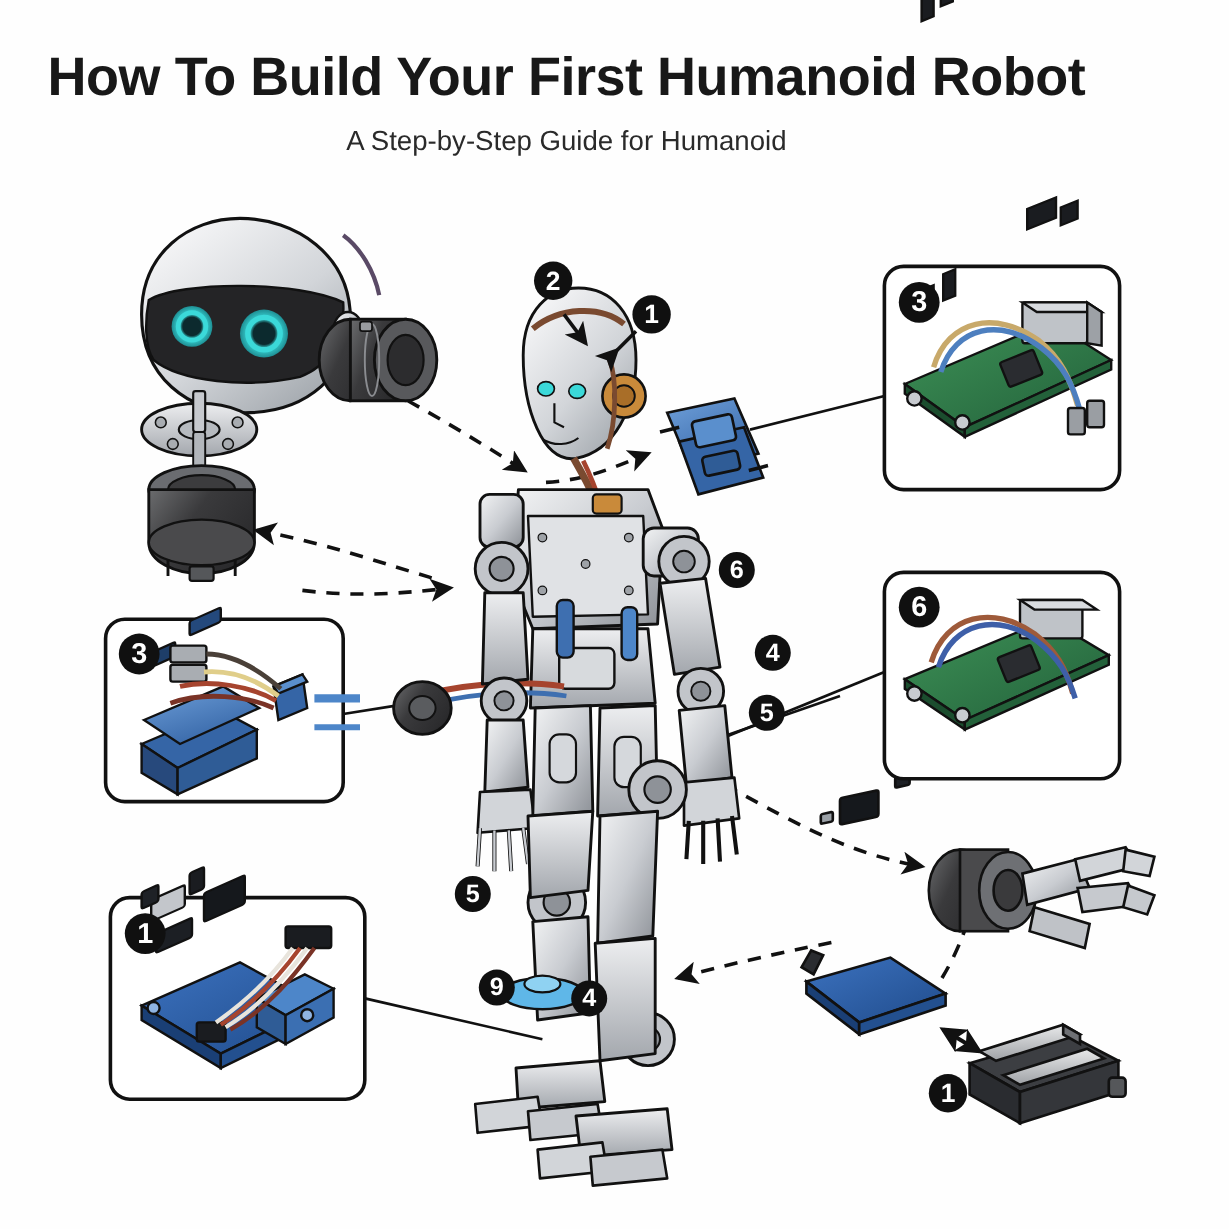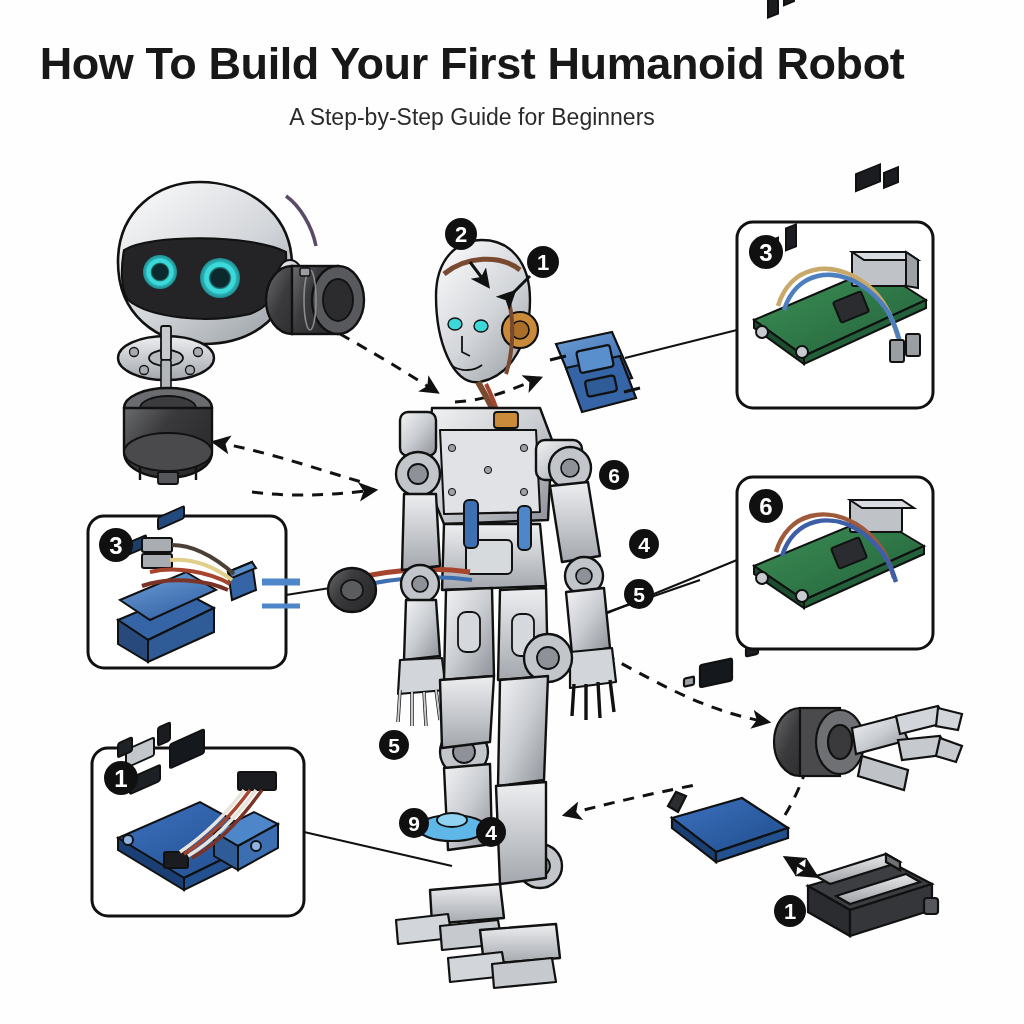--- a/index.html
+++ b/index.html
@@ -434,15 +434,15 @@
         <text x="491" y="832" fill="#fff" font-family="Liberation Sans, sans-serif" font-size="21" font-weight="bold" text-anchor="middle" dominant-baseline="central">4</text>
         </g>
       <g>
           <circle cx="790" cy="911" r="16" fill="#101010"></circle>
         <text x="790" y="911" fill="#fff" font-family="Liberation Sans, sans-serif" font-size="22" font-weight="bold" text-anchor="middle" dominant-baseline="central">1</text>
         </g>
     </g>
   </svg>
 
   <div class="ttl" id="title">How To Build Your First Humanoid Robot</div>
-  <div class="ttl" id="subtitle">A Step-by-Step Guide for Beginners</div>
+  <div class="ttl" id="subtitle">A Step-by-Step Guide for Humanoid</div>
 
 </div>
 
 </body></html>

